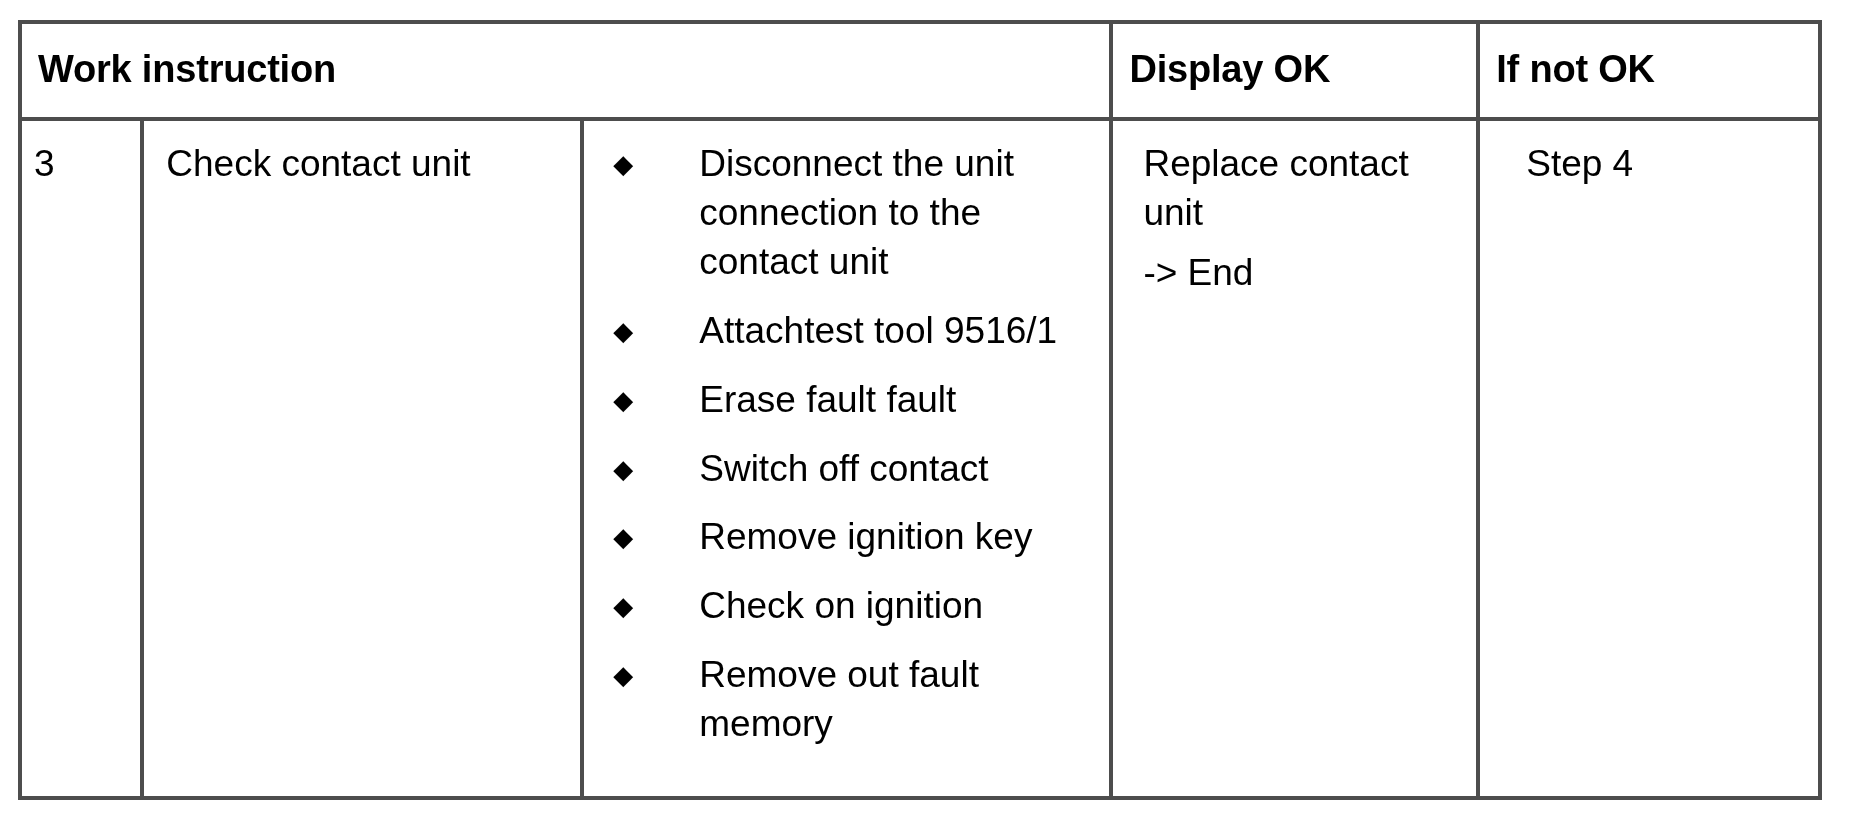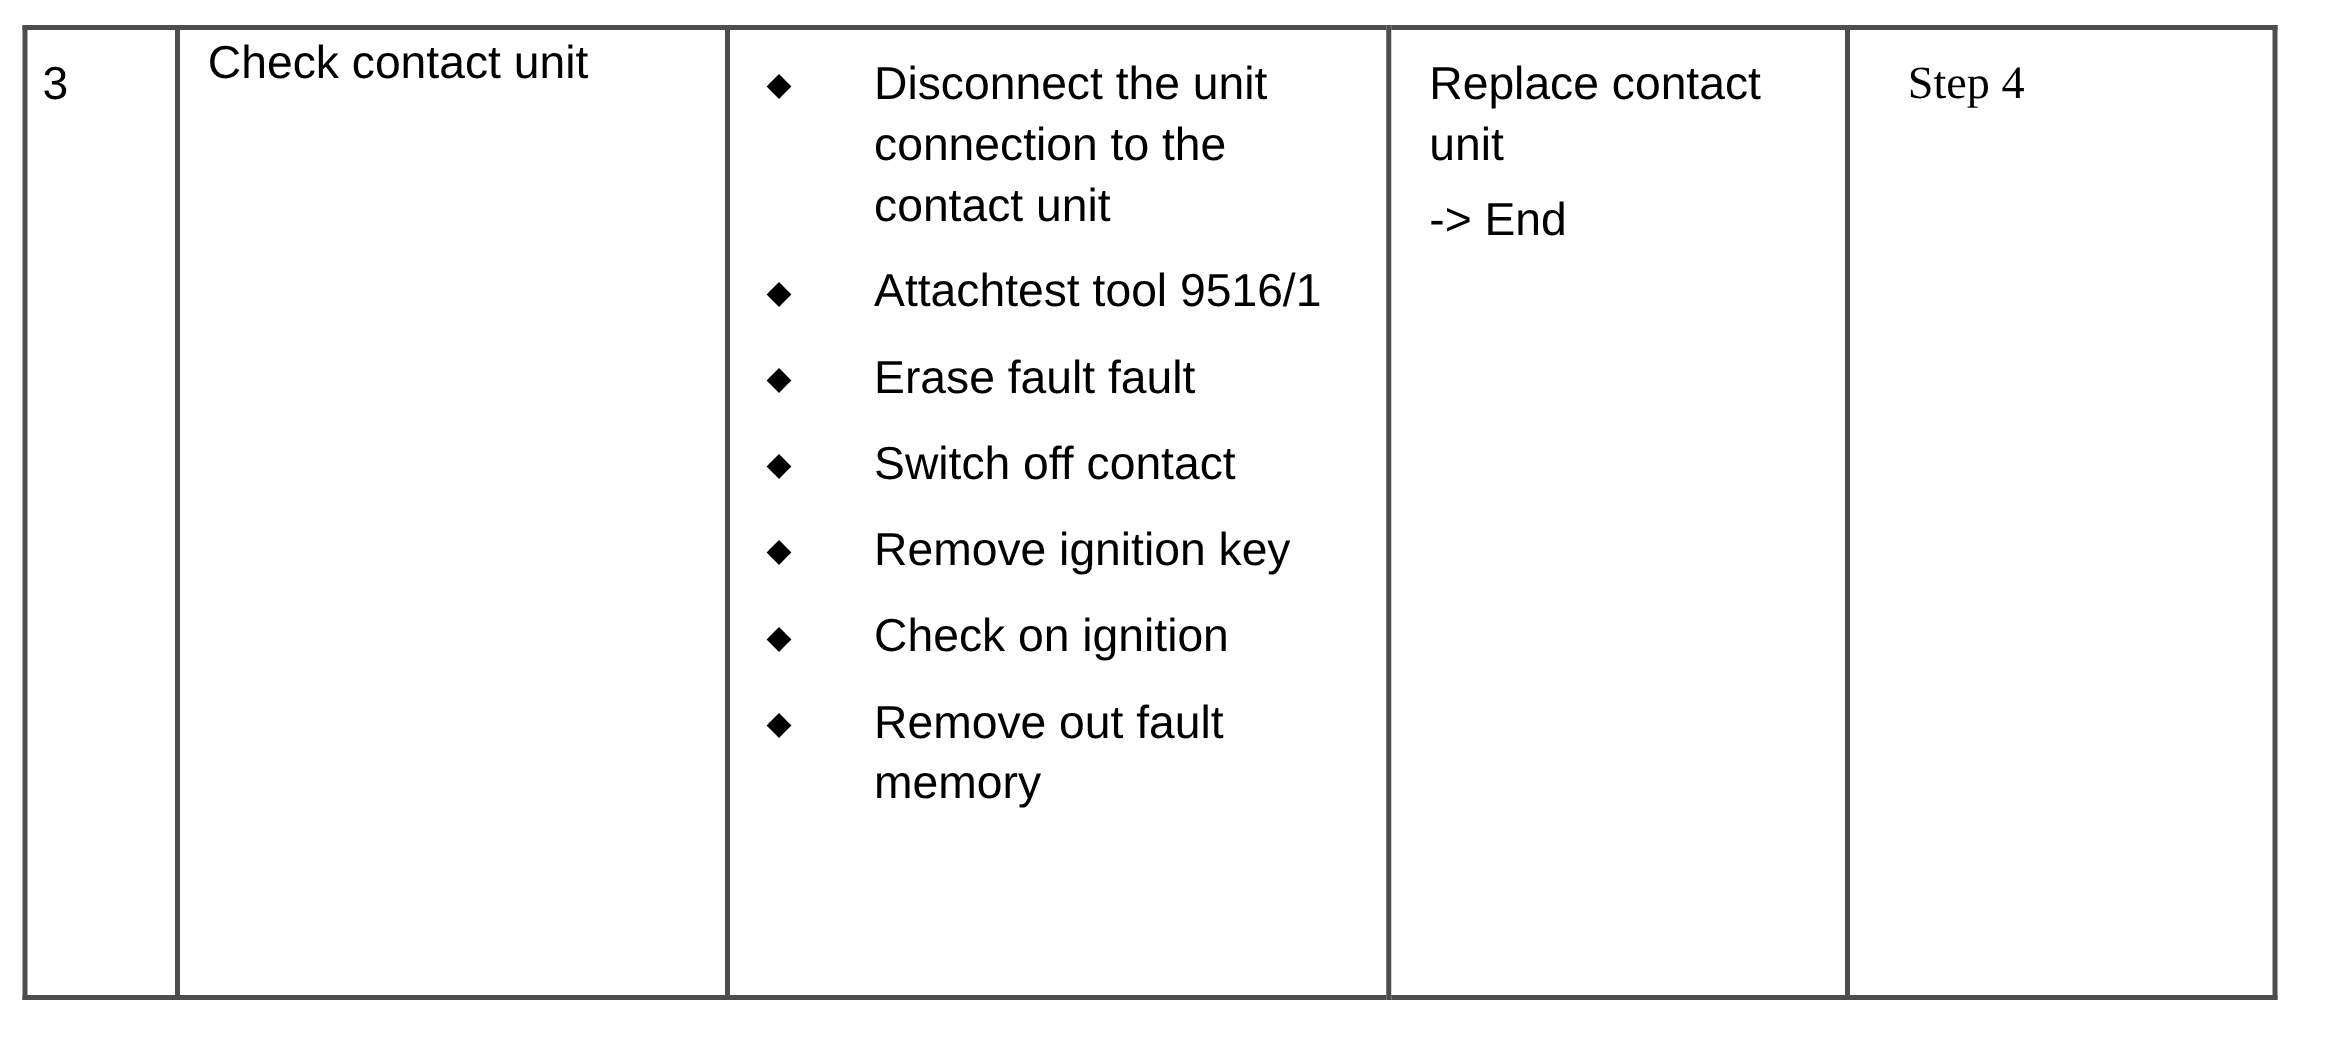--- a/index.html
+++ b/index.html
@@ -80,21 +80,21 @@
     padding-top: 19px;
   }
 
   .cell-task {
     width: 439px;
     border-left: 4px solid #4d4d4d;
   }
   .cell-task .task-text {
     display: block;
     padding-left: 22px;
-    padding-top: 2px;
+    padding-top: 19px;
   }
 
   .cell-steps {
     width: 528px;
     border-left: 4px solid #4d4d4d;
   }
 
   .cell-display {
     width: 366px;
     border-left: 4px solid #4d4d4d;
@@ -106,21 +106,20 @@
   .cell-display .disp-line.first {
     padding-top: 19px;
   }
   .cell-display .disp-line.second {
     padding-top: 11px;
   }
 
   .cell-ifnot {
     width: 341px;
     border-left: 4px solid #4d4d4d;
-    font-family: Liberation Serif, serif;
   }
   .cell-ifnot .ifnot-text {
     display: block;
     padding-left: 46px;
     padding-top: 19px;
   }
 
   
   .bullet-list {
     list-style: none;
@@ -157,20 +156,31 @@
   <table class="wi-table">
     <colgroup>
       <col style="width:122px">
       <col style="width:439px">
       <col style="width:528px">
       <col style="width:366px">
       <col style="width:341px">
     </colgroup>
 
     <tbody>
+        <tr class="hdr-row">
+      <td class="hdr-cell hdr-work" colspan="3">
+        <span class="hdr-text">Work instruction</span>
+      </td>
+      <td class="hdr-cell hdr-display">
+        <span class="hdr-text">Display OK</span>
+      </td>
+      <td class="hdr-cell hdr-ifnot">
+        <span class="hdr-text">If not OK</span>
+      </td>
+    </tr>
 
     <tr class="body-row">
       <td class="cell-step">
         <span class="step-num">3</span>
       </td>
 
       <td class="cell-task">
         <span class="task-text">Check contact unit</span>
       </td>
 

